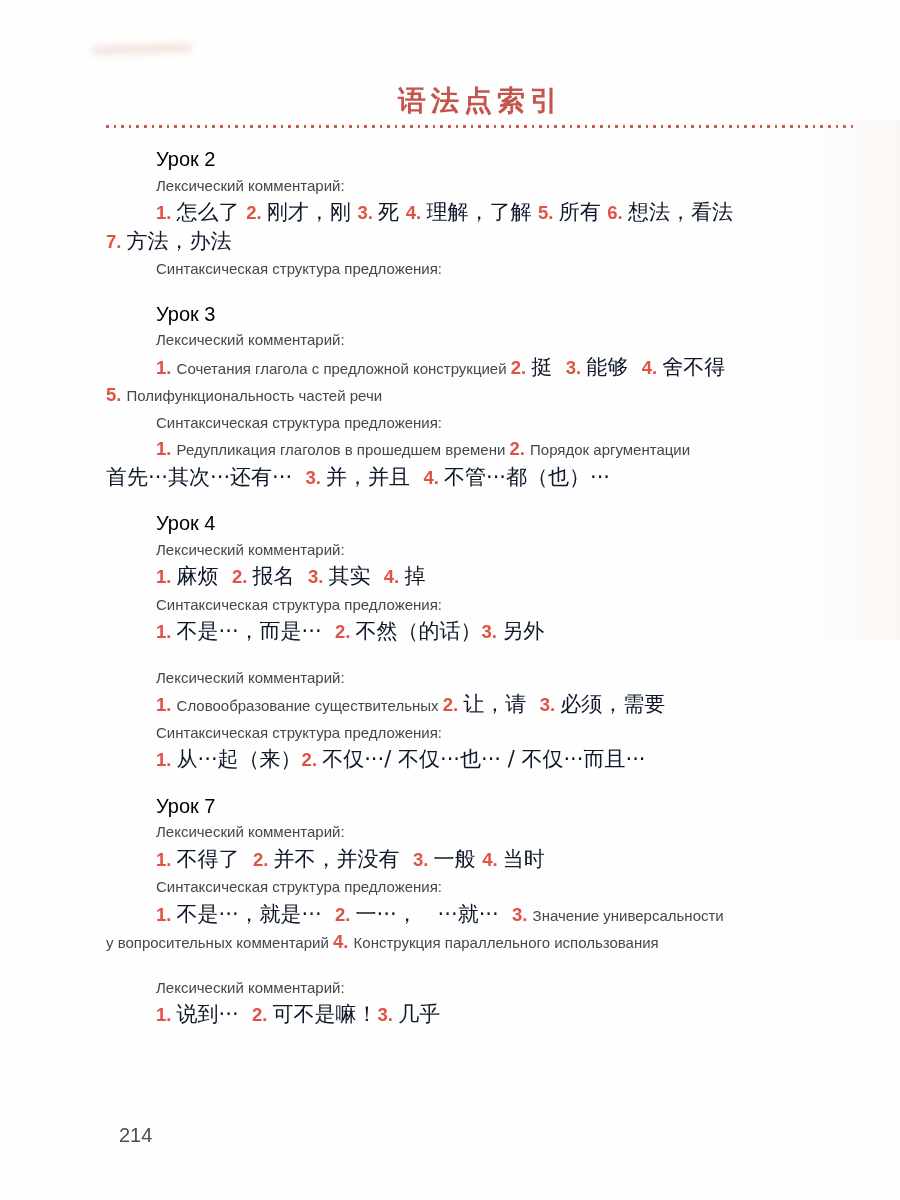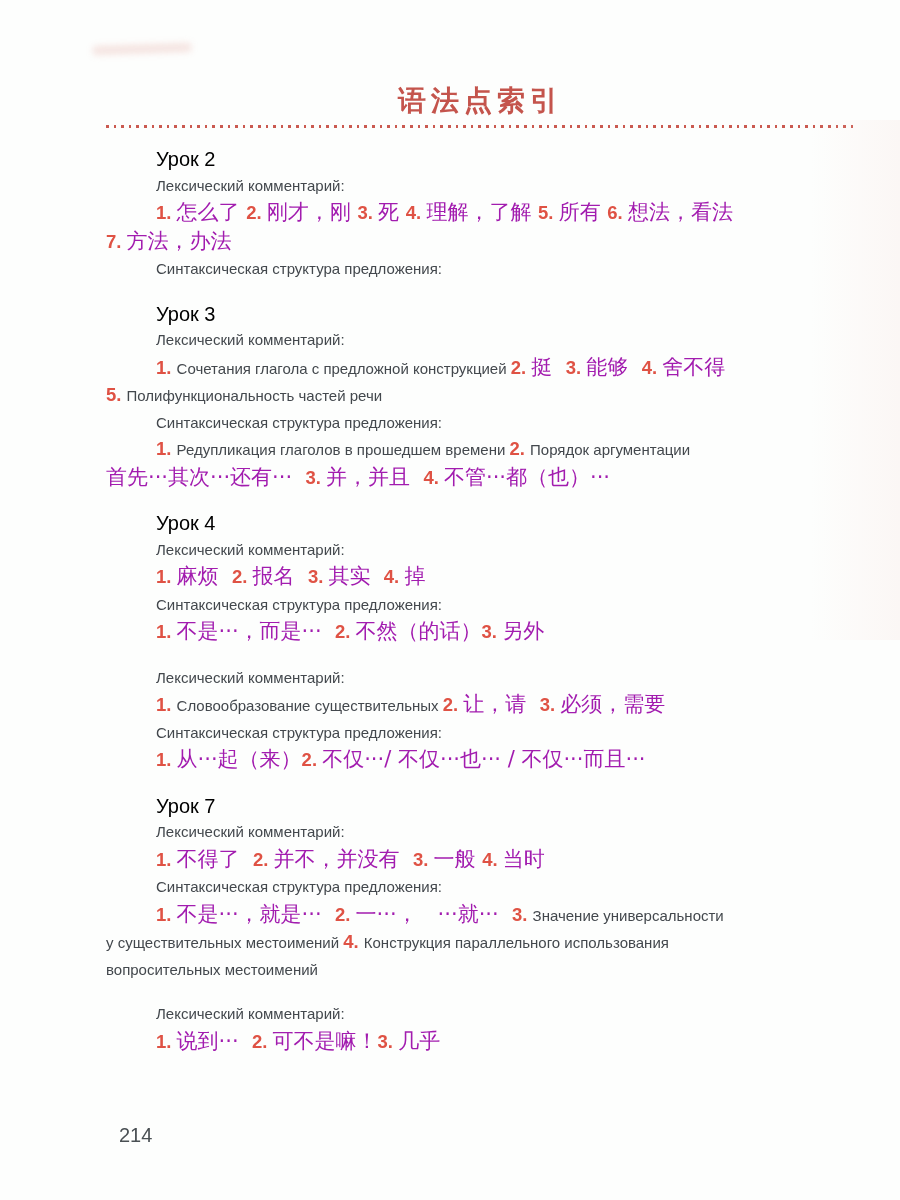--- a/index.html
+++ b/index.html
@@ -55,21 +55,21 @@
     padding-left:50px;
   }
   .label { padding-left:50px; }
   .rus {
     font-size:15px;
     color:#43484d;
     font-family:"Liberation Sans", sans-serif;
   }
   .cjk {
     font-size:21px;
-    color:#a21caf;
+    color:#0f172a;
     font-family:"DejaVu Sans", sans-serif;
   }
   .line.indent { padding-left:50px; }
   .num {
     font-weight:700;
     font-size:18.5px;
     color:#df5244;
     font-family:"Liberation Sans", sans-serif;
   }
   .page-number {
@@ -117,22 +117,21 @@
           <p class="line indent"><span class="num">1. </span><span class="rus">Словообразование существительных </span><span class="num">2. </span><span class="cjk">让，请  </span><span class="num">3. </span><span class="cjk">必须，需要</span></p>
           <p class="label rus">Синтаксическая структура предложения:</p>
           <p class="line indent"><span class="num">1. </span><span class="cjk">从···起（来）</span><span class="num">2. </span><span class="cjk">不仅···/ 不仅···也··· / 不仅···而且···</span></p>
         </section>
         <section class="lesson">
           <p class="lesson-title">Урок 7</p>
           <p class="label rus">Лексический комментарий:</p>
           <p class="line indent"><span class="num">1. </span><span class="cjk">不得了  </span><span class="num">2. </span><span class="cjk">并不，并没有  </span><span class="num">3. </span><span class="cjk">一般 </span><span class="num">4. </span><span class="cjk">当时</span></p>
           <p class="label rus">Синтаксическая структура предложения:</p>
           <p class="line indent"><span class="num">1. </span><span class="cjk">不是···，就是···  </span><span class="num">2. </span><span class="cjk">一···，   ···就···  </span><span class="num">3. </span><span class="rus">Значение универсальности</span></p>
-          <p class="line"><span class="rus">у существительных местоимений </span><span class="num">4. </span><span class="rus">Конструкция параллельного использования</span></p>
-          <p class="line"><span class="rus">вопросительных местоимений</span></p>
+          <p class="line"><span class="rus">у вопросительных комментарий </span><span class="num">4. </span><span class="rus">Конструкция параллельного использования</span></p>
         </section>
         <section class="lesson">
           <p class="label rus">Лексический комментарий:</p>
           <p class="line indent"><span class="num">1. </span><span class="cjk">说到···  </span><span class="num">2. </span><span class="cjk">可不是嘛！</span><span class="num">3. </span><span class="cjk">几乎</span></p>
         </section>
       </main>
   </div>
   <div class="page-number">214</div>
 </div>
 

